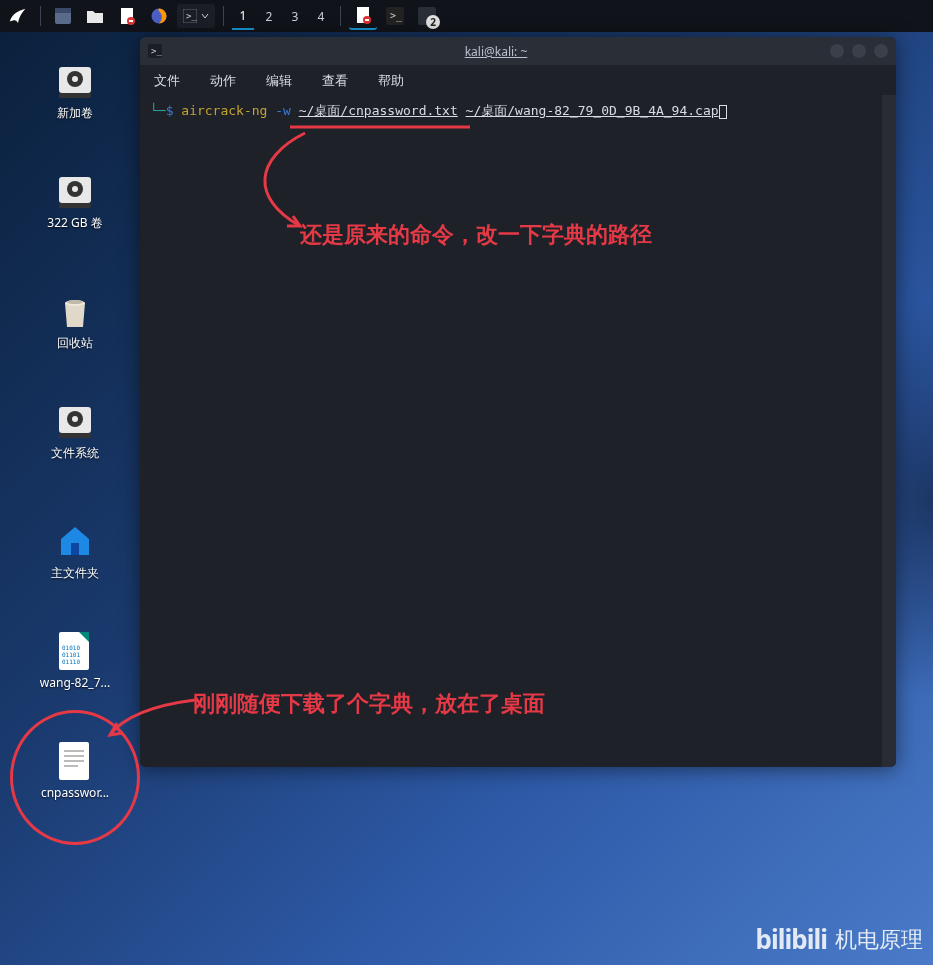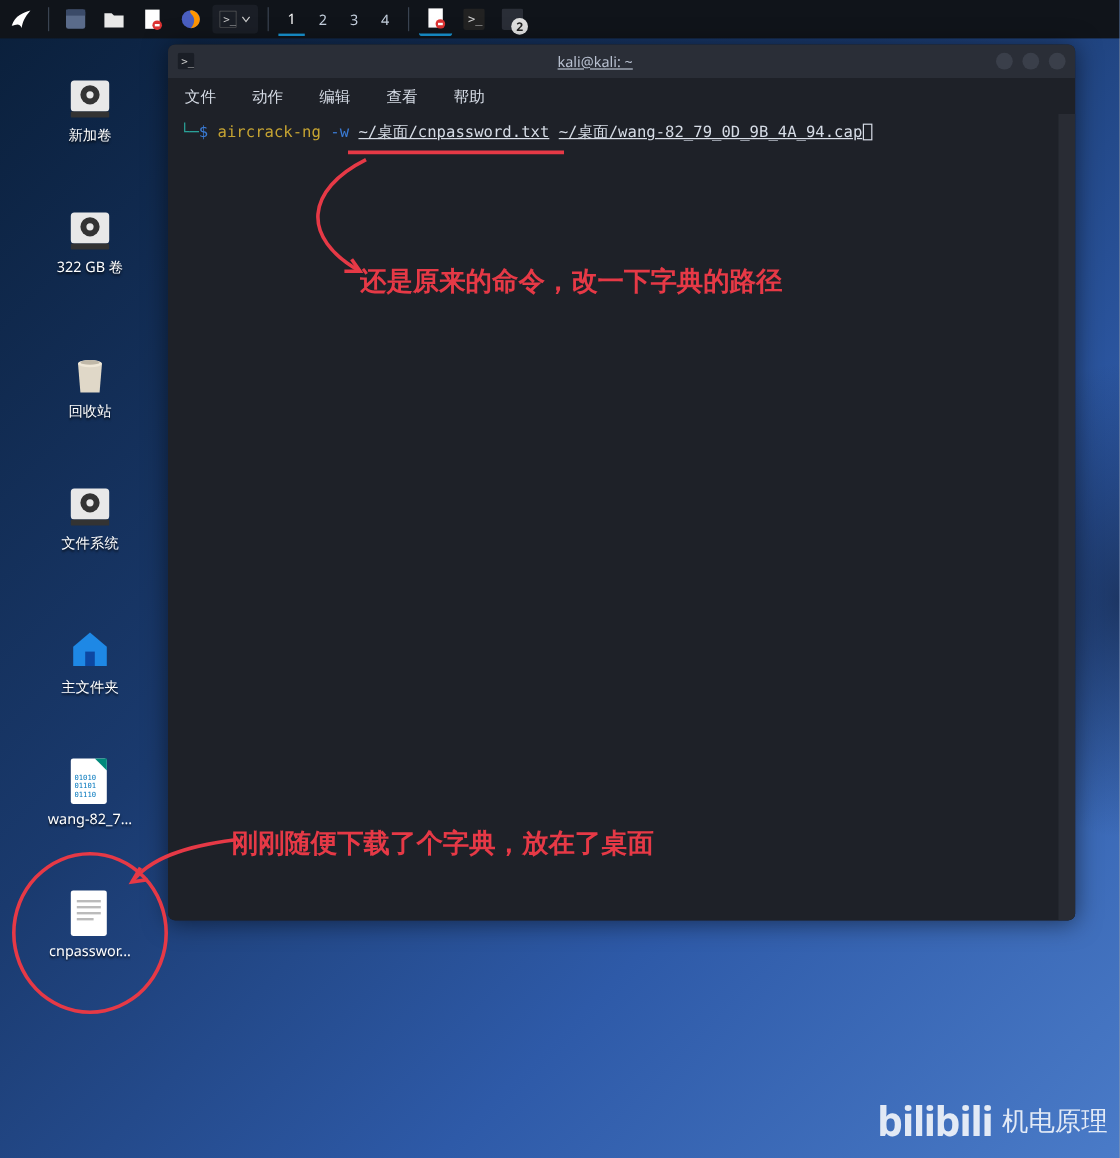--- a/index.html
+++ b/index.html
@@ -81,21 +81,21 @@
 .cursor-box { display: inline-block; width: 8px; height: 14px; border: 1px solid #d6dce6; vertical-align: middle; }
 
 .anno1 { position: absolute; left: 300px; top: 220px; color: #e63946; font-size: 22px; font-weight: bold; font-family: Liberation Mono, monospace; }
 .anno2 { position: absolute; left: 193px; top: 687px; color: #e63946; font-size: 22px; font-weight: bold; }
 svg.abs { position: absolute; pointer-events: none; }
 
 .watermark {
   position: absolute; right: 10px; bottom: 8px; color: rgba(255,255,255,0.85);
   font-size: 22px; display: flex; align-items: center; gap: 8px;
 }
-.bili-logo { font-weight: bold; letter-spacing: -1px; font-size: 34px; }
+.bili-logo { font-weight: bold; letter-spacing: -1px; font-size: 26px; }
 
 .dragon {
   position: absolute; right: 0; top: 300px; width: 120px; height: 400px;
   background: radial-gradient(ellipse at right center, #0d1a33 0%, transparent 70%);
   opacity: 0.6;
 }
 
 .red-circle {
   position: absolute; left: 10px; top: 710px; width: 130px; height: 135px;
   border: 3px solid #e63946; border-radius: 50%;

